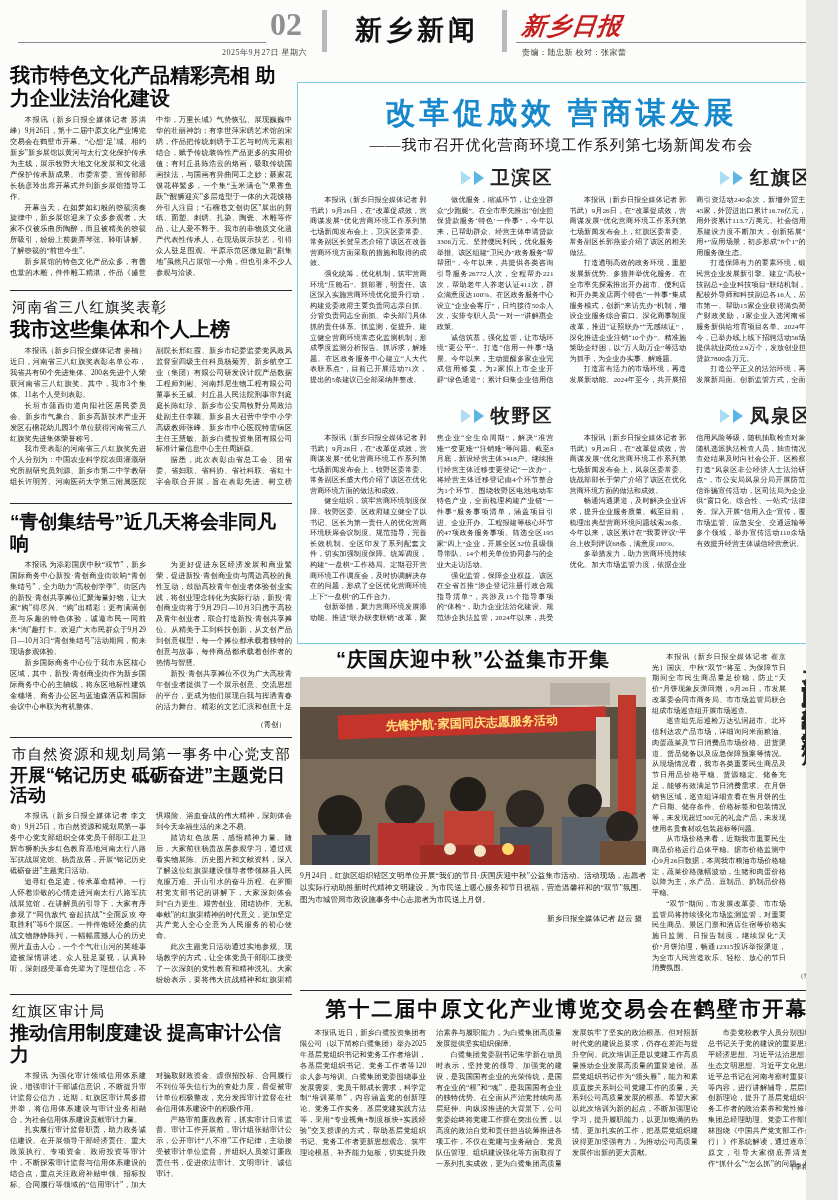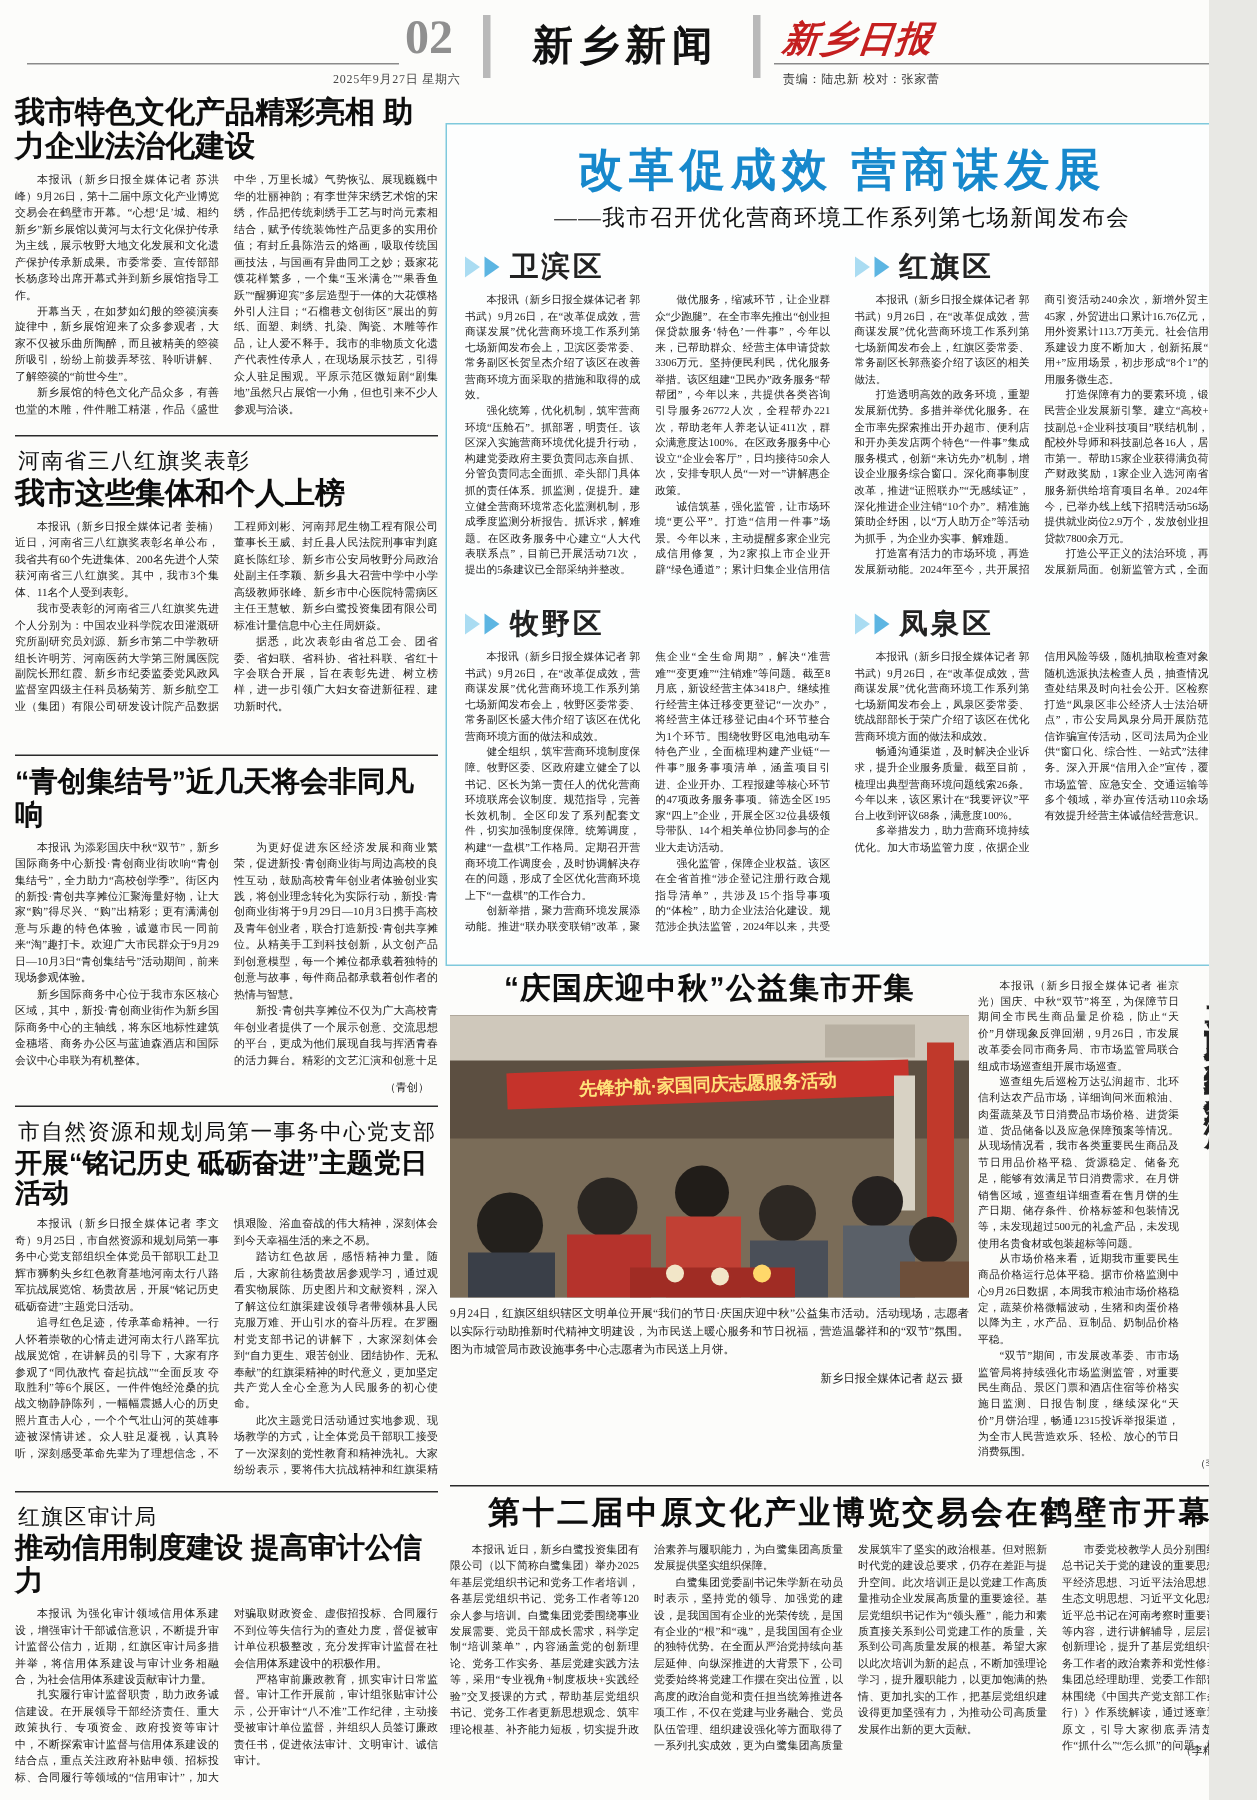--- a/index.html
+++ b/index.html
@@ -29,21 +29,21 @@
   
   .left-col{position:absolute;left:10px;top:64px;width:282px;}
   .left-col .body-cols{column-count:2;font-size:7.3px;line-height:1.5;margin-top:5px;}
   
   .biz-box{position:absolute;left:297px;top:82px;width:529px;height:562px;border:1.5px solid #7fc9dc;
            background:#fdfefe;box-sizing:border-box;padding:8px 12px;overflow:hidden;}
   .biz-head{text-align:center;font-size:30px;font-weight:900;letter-spacing:4px;margin:2px 0 2px 0;
             font-family:"Liberation Sans",sans-serif;}
   .biz-sub{text-align:center;font-size:15px;color:#111;margin:0 0 8px 0;letter-spacing:1px;}
   .regions{display:grid;grid-template-columns:1fr 1fr;column-gap:16px;row-gap:10px;}
-  .region-hd{display:flex;align-items:center;justify-content:flex-start;gap:7px;margin:2px 0 4px 0;}
+  .region-hd{display:flex;align-items:center;justify-content:flex-end;gap:7px;margin:2px 0 4px 0;}
   .region-name{font-size:19px;font-weight:900;font-family:"Liberation Sans",sans-serif;letter-spacing:2px;}
   .chev{display:inline-block;width:0;height:0;border-top:7px solid transparent;border-bottom:7px solid transparent;}
   .chev1{border-left:10px solid #aadcf2;}
   .chev2{border-left:10px solid #5cb5e2;margin-left:-4px;}
   .region .body-cols{column-count:2;font-size:7.15px;line-height:1.48;height:196px;}
   
   .fair{position:absolute;left:300px;top:648px;width:346px;}
   .fair-head{text-align:center;font-size:20px;letter-spacing:1px;margin:0 0 6px 0;}
   .photo{display:block;width:346px;height:188px;background:#6b5d4e;}
   .caption{font-size:7.6px;line-height:1.6;text-align:justify;margin-top:5px;}
@@ -89,20 +89,21 @@
         </div>
     </article>
 
     <hr class="art-rule">
 
     <article>
       <p class="kicker">河南省三八红旗奖表彰</p>
       <h1 class="headline" style="font-size:20px">我市这些集体和个人上榜</h1>
       <div class="body-cols" style="height:150px">
           <p class="para">本报讯（新乡日报全媒体记者 姜楠）近日，河南省三八红旗奖表彰名单公布，我省共有60个先进集体、200名先进个人荣获河南省三八红旗奖。其中，我市3个集体、11名个人受到表彰。</p>
+          <p class="para">长垣市蒲西街道向阳社区居民委员会、新乡市气象台、新乡高新技术产业开发区石榴花幼儿园3个单位获得河南省三八红旗奖先进集体荣誉称号。</p>
           <p class="para">我市受表彰的河南省三八红旗奖先进个人分别为：中国农业科学院农田灌溉研究所副研究员刘源、新乡市第二中学教研组长许明芳、河南医药大学第三附属医院副院长邢红霞、新乡市纪委监委党风政风监督室四级主任科员杨菊芳、新乡航空工业（集团）有限公司研发设计院产品数据工程师刘彬、河南邦尼生物工程有限公司董事长王威、封丘县人民法院刑事审判庭庭长陈红珍、新乡市公安局牧野分局政治处副主任李颖、新乡县大召营中学中小学高级教师张峰、新乡市中心医院特需病区主任王慧敏、新乡白鹭投资集团有限公司标准计量信息中心主任周妍焱。</p>
           <p class="para">据悉，此次表彰由省总工会、团省委、省妇联、省科协、省社科联、省红十字会联合开展，旨在表彰先进、树立榜样，进一步引领广大妇女奋进新征程、建功新时代。</p>
         </div>
     </article>
 
     <hr class="art-rule">
 
     <article>
       <h1 class="headline" style="font-size:19px">“青创集结号”近几天将会非同凡响</h1>
       <div class="body-cols" style="height:160px">

